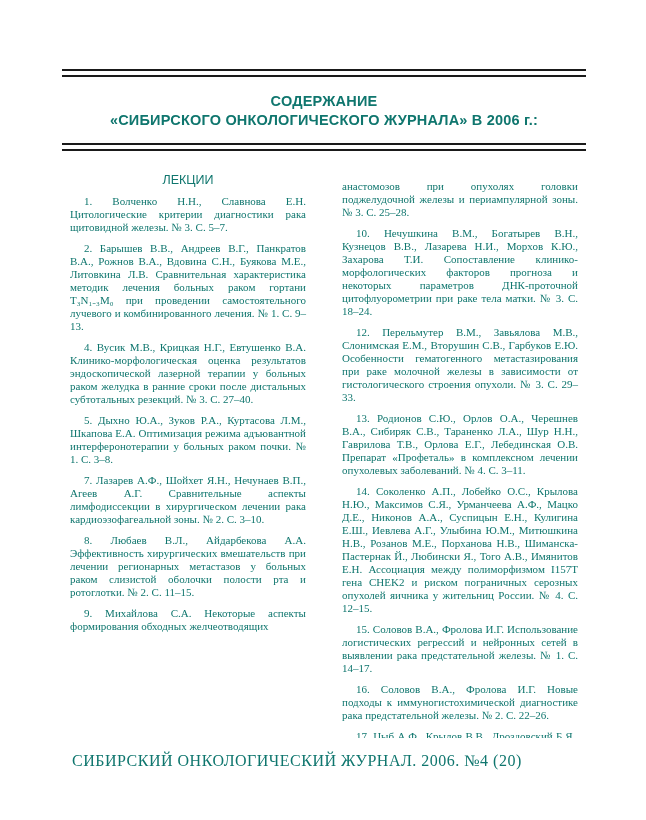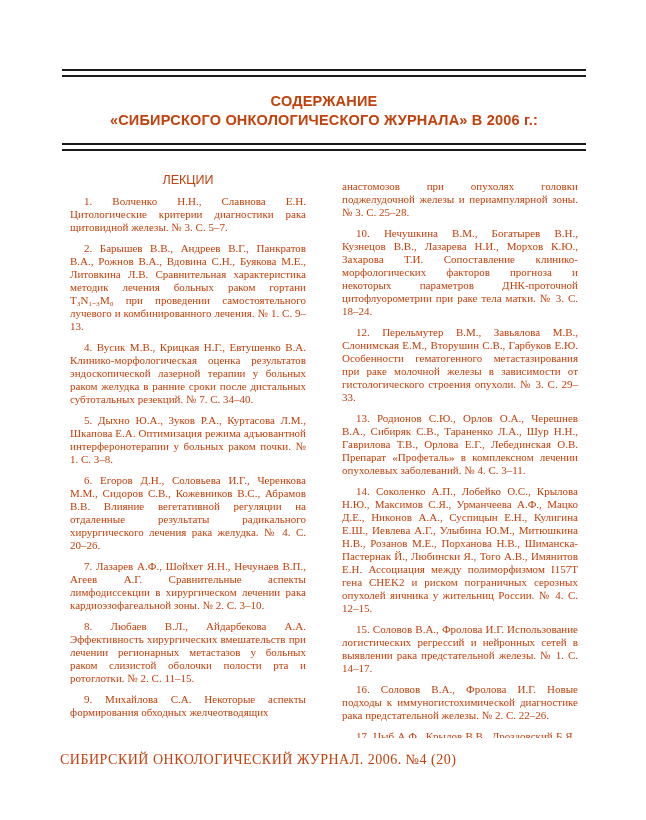--- a/index.html
+++ b/index.html
@@ -1,20 +1,20 @@
 <!DOCTYPE html>
 <html lang="ru"><head>
 <meta charset="utf-8">
 <style>
   html, body { margin: 0; padding: 0; background: #e8e8e8; }
   .page {
     position: relative;
     width: 646px; height: 820px;
     background: #ffffff;
-    color: #c2410c;
+    color: #0f766e;
     box-sizing: border-box;
     padding: 69px 60px 0 62px;
     overflow: hidden;
     font-family: "Liberation Serif", serif;
   }
   .double-rule {
     height: 4px;
     border-top: 2px solid #1a1a1a;
     border-bottom: 2.5px solid #1a1a1a;
   }
@@ -53,22 +53,22 @@
     font-family: "Liberation Sans", sans-serif;
     font-weight: normal;
     font-size: 12.5px;
     line-height: 14px;
     text-align: center;
     margin: 12px 0 2px 0;
   }
   .col h2.heading:first-child { margin-top: 1px; }
   .footer {
     position: absolute;
-    left: 60px; top: 752px;
-    font-size: 14px;
+    left: 72px; top: 752px;
+    font-size: 16px;
     letter-spacing: 0.5px;
     white-space: nowrap;
   }
 </style>
 </head>
 <body>
 
 <div class="page">
 
   <div class="double-rule"></div>
@@ -78,23 +78,22 @@
     <div>«СИБИРСКОГО ОНКОЛОГИЧЕСКОГО ЖУРНАЛА» В 2006 г.:</div>
   </div>
 
   <div class="double-rule"></div>
 
   <div class="columns">
     <div class="col">
         <h2 class="heading">ЛЕКЦИИ</h2>
         <p class="entry ">1. Волченко Н.Н., Славнова Е.Н. Цитологические критерии диагностики рака щитовидной железы. № 3. С. 5–7.</p>
         <p class="entry ">2. Барышев В.В., Андреев В.Г., Панкратов В.А., Рожнов В.А., Вдовина С.Н., Буякова М.Е., Литовкина Л.В. Сравнительная характеристика методик лечения больных раком гортани T₃N₁₋₃M₀ при проведении самостоятельного лучевого и комбинированного лечения. № 1. С. 9–13.</p>
-        <p class="entry ">4. Вусик М.В., Крицкая Н.Г., Евтушенко В.А. Клинико-морфологическая оценка результатов эндоскопической лазерной терапии у больных раком желудка в ранние сроки после дистальных субтотальных резекций. № 7. С. 34–40.</p>
+        <p class="entry ">4. Вусик М.В., Крицкая Н.Г., Евтушенко В.А. Клинико-морфологическая оценка результатов эндоскопической лазерной терапии у больных раком желудка в ранние сроки после дистальных субтотальных резекций. № 3. С. 27–40.</p>
         <p class="entry ">5. Дыхно Ю.А., Зуков Р.А., Куртасова Л.М., Шкапова Е.А. Оптимизация режима адъювантной интерферонотерапии у больных раком почки. № 1. С. 3–8.</p>
-        <p class="entry ">6. Егоров Д.Н., Соловьева И.Г., Черенкова М.М., Сидоров С.В., Кожевников В.С., Абрамов В.В. Влияние вегетативной регуляции на отдаленные результаты радикального хирургического лечения рака желудка. № 4. С. 20–26.</p>
         <p class="entry ">7. Лазарев А.Ф., Шойхет Я.Н., Нечунаев В.П., Агеев А.Г. Сравнительные аспекты лимфодиссекции в хирургическом лечении рака кардиоэзофагеальной зоны. № 2. С. 3–10.</p>
         <p class="entry ">8. Любаев В.Л., Айдарбекова А.А. Эффективность хирургических вмешательств при лечении регионарных метастазов у больных раком слизистой оболочки полости рта и ротоглотки. № 2. С. 11–15.</p>
         <p class="entry ">9. Михайлова С.А. Некоторые аспекты формирования обходных желчеотводящих</p>
       </div>
     <div class="col">
         <p class="entry entry-continued">анастомозов при опухолях головки поджелудочной железы и периампулярной зоны. № 3. С. 25–28.</p>
         <p class="entry ">10. Нечушкина В.М., Богатырев В.Н., Кузнецов В.В., Лазарева Н.И., Морхов К.Ю., Захарова Т.И. Сопоставление клинико-морфологических факторов прогноза и некоторых параметров ДНК-проточной цитофлуорометрии при раке тела матки. № 3. С. 18–24.</p>
         <p class="entry ">12. Перельмутер В.М., Завьялова М.В., Слонимская Е.М., Вторушин С.В., Гарбуков Е.Ю. Особенности гематогенного метастазирования при раке молочной железы в зависимости от гистологического строения опухоли. № 3. С. 29–33.</p>
         <p class="entry ">13. Родионов С.Ю., Орлов О.А., Черешнев В.А., Сибиряк С.В., Тараненко Л.А., Шур Н.Н., Гаврилова Т.В., Орлова Е.Г., Лебединская О.В. Препарат «Профеталь» в комплексном лечении опухолевых заболеваний. № 4. С. 3–11.</p>
         <p class="entry ">14. Соколенко А.П., Лобейко О.С., Крылова Н.Ю., Максимов С.Я., Урманчеева А.Ф., Мацко Д.Е., Никонов А.А., Суспицын Е.Н., Кулигина Е.Ш., Иевлева А.Г., Улыбина Ю.М., Митюшкина Н.В., Розанов М.Е., Порханова Н.В., Шиманска-Пастернак Й., Любински Я., Того А.В., Имянитов Е.Н. Ассоциация между полиморфизмом I157T гена CHEK2 и риском пограничных серозных опухолей яичника у жительниц России. № 4. С. 12–15.</p>

